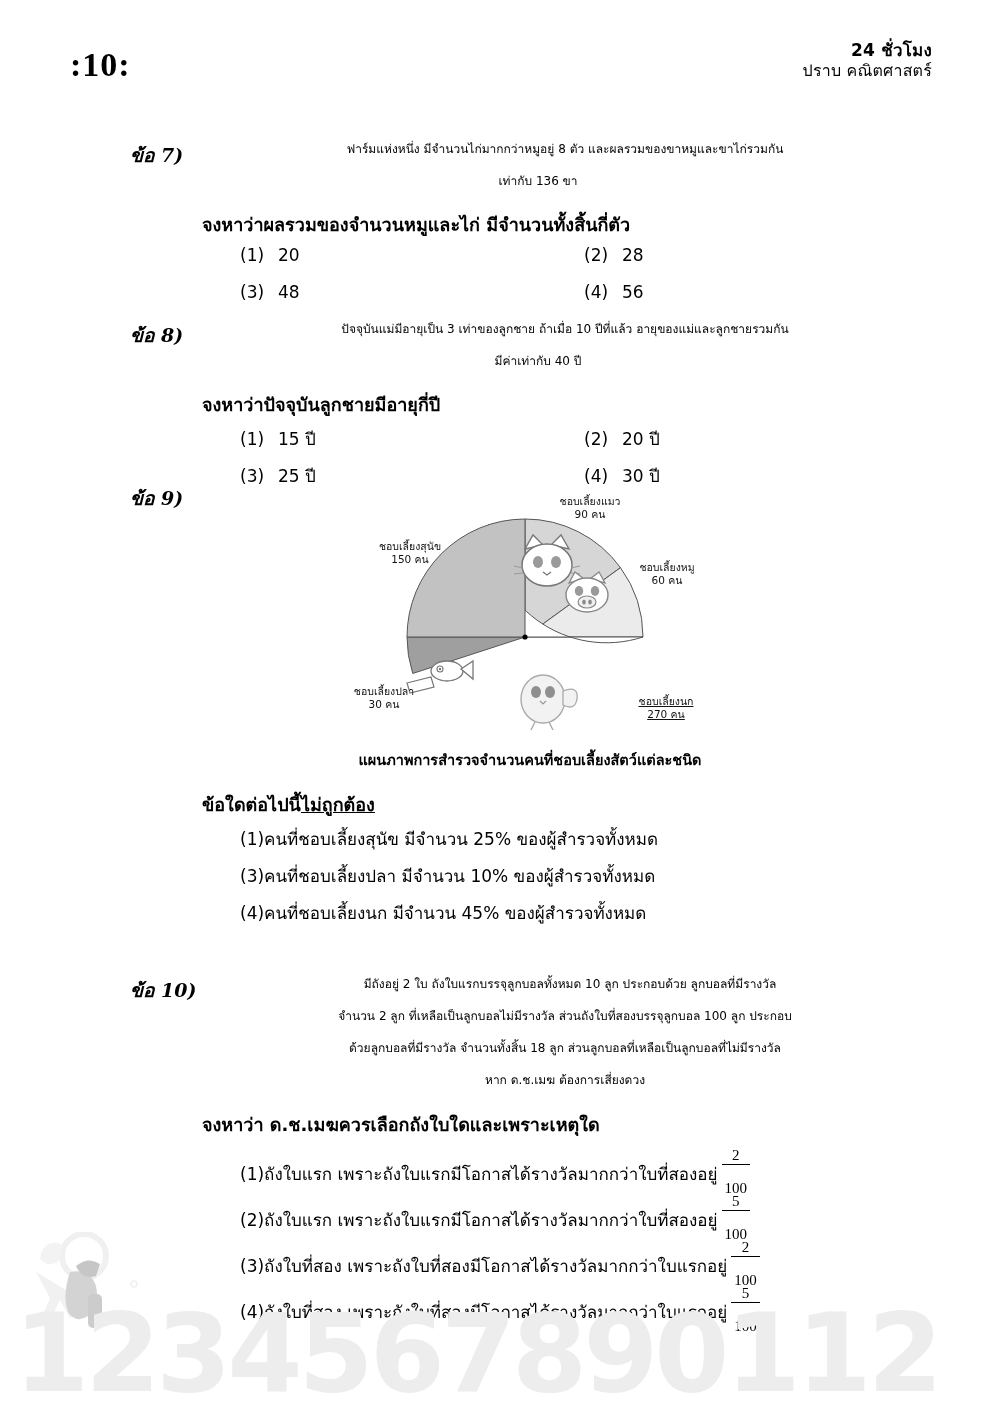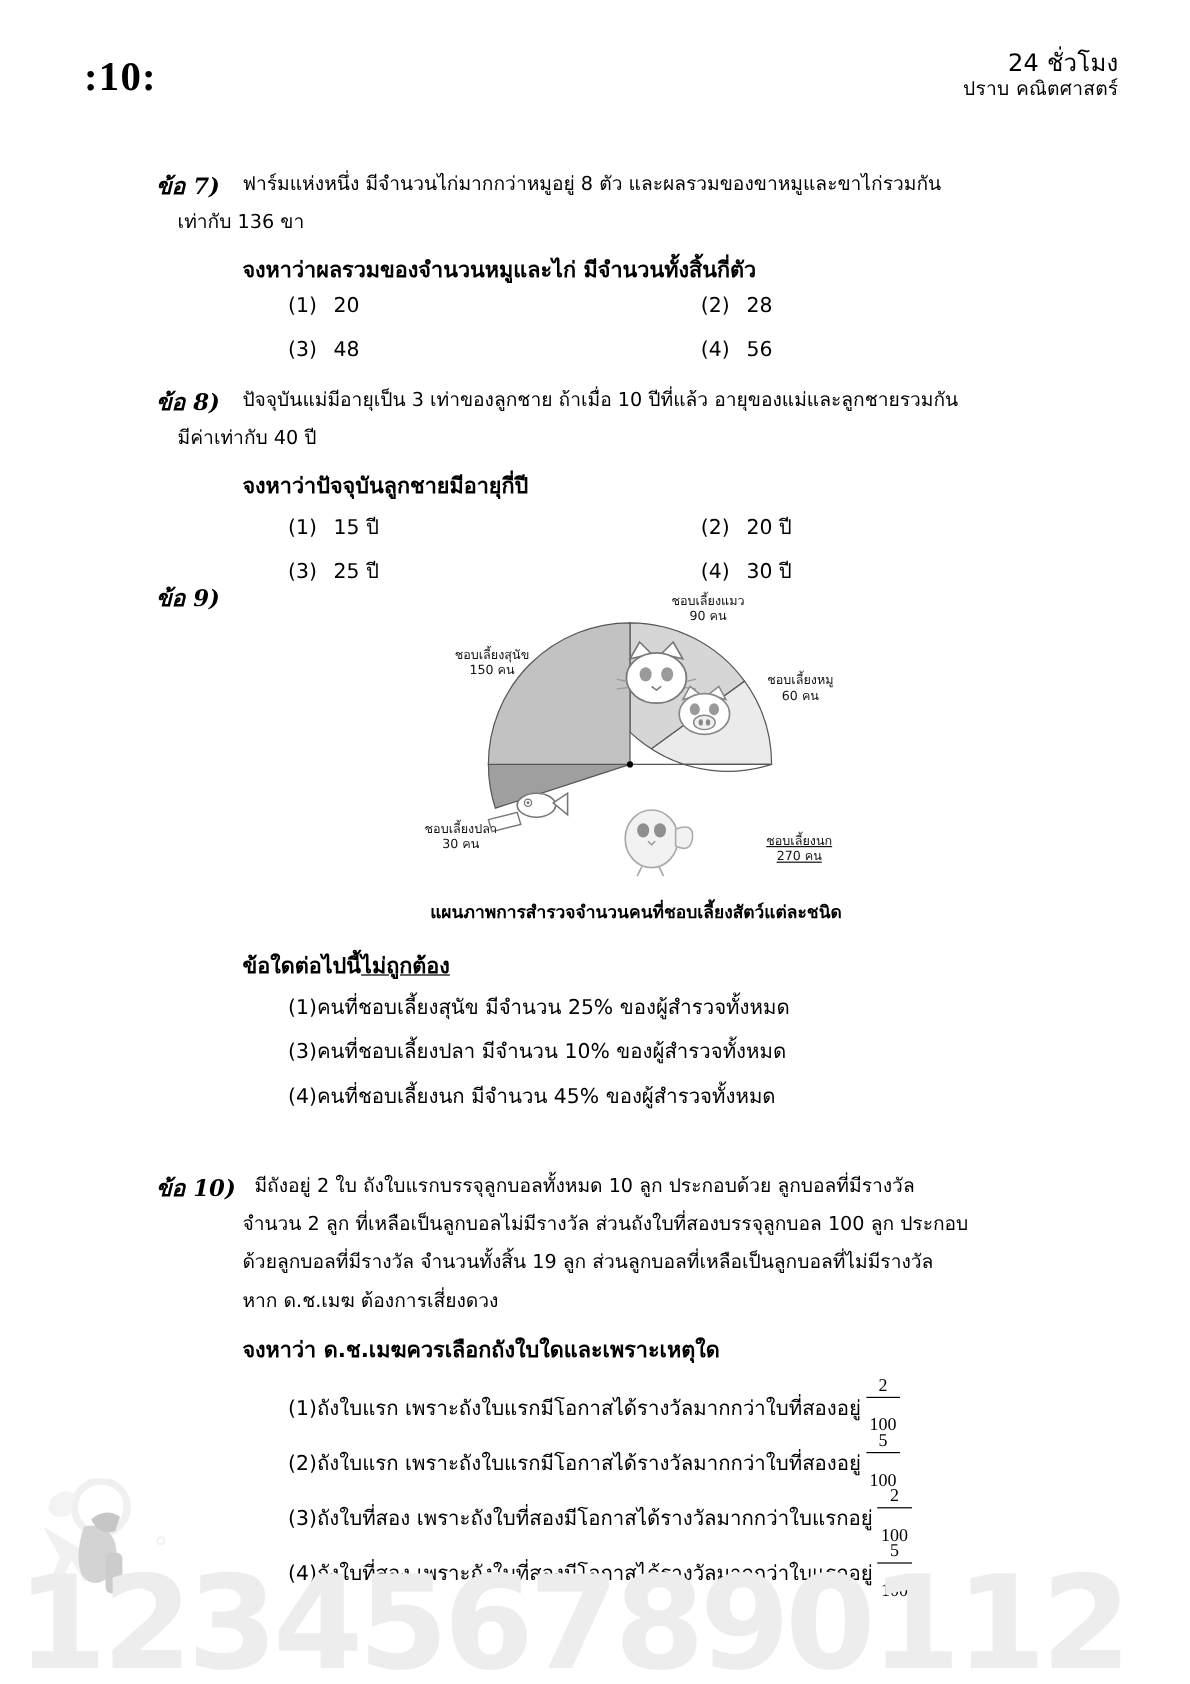--- a/index.html
+++ b/index.html
@@ -14,38 +14,38 @@
   
   .page-marker{
     position:absolute;left:70px;top:48px;
     font-family:"Liberation Serif","DejaVu Serif",serif;
     font-size:34px;font-weight:700;letter-spacing:1px;line-height:1;
   }
   .header-right{
     position:absolute;right:60px;top:40px;text-align:right;line-height:1.22;
   }
   .header-right .h1{
-    font-family:"DejaVu Sans",sans-serif;font-weight:400;font-size:20px;
+    font-family:"DejaVu Sans",sans-serif;font-weight:700;font-size:17px;
     letter-spacing:.2px;
   }
   .header-right .h2{
     font-family:"DejaVu Sans",sans-serif;font-weight:400;font-size:16px;
     letter-spacing:.2px;
   }
 
   
   .q{position:absolute;left:0;width:992px;}
   .q-no{
     position:absolute;left:130px;
     font-family:"DejaVu Serif","Liberation Serif",serif;
     font-weight:700;font-style:italic;font-size:19px;white-space:nowrap;
   }
   .q-body{
     position:absolute;left:202px;right:64px;
-    font-size:16px;line-height:1.62;text-align:left;
+    font-size:12px;line-height:1.62;text-align:center;
   }
   .prompt{
     position:absolute;left:202px;
     font-size:18px;font-weight:700;
   }
   .prompt.u-part u{text-decoration:underline;}
 
   
   .choices{position:absolute;left:202px;right:58px;}
   .choice-row{position:relative;height:37px;}
@@ -263,21 +263,21 @@
 
   <div class="q">
     <div class="q-no" style="top:975px">ข้อ 10)</div>
     <div class="q-body" style="top:975px;left:212px">
       <span>มีถังอยู่ 2 ใบ  ถังใบแรกบรรจุลูกบอลทั้งหมด 10 ลูก  ประกอบด้วย  ลูกบอลที่มีรางวัล</span>
     </div>
     <div class="q-body" style="top:1007px;left:202px">
       <span>จำนวน 2 ลูก  ที่เหลือเป็นลูกบอลไม่มีรางวัล  ส่วนถังใบที่สองบรรจุลูกบอล 100 ลูก  ประกอบ</span>
     </div>
     <div class="q-body" style="top:1039px;left:202px">
-      <span>ด้วยลูกบอลที่มีรางวัล  จำนวนทั้งสิ้น 19 ลูก  ส่วนลูกบอลที่เหลือเป็นลูกบอลที่ไม่มีรางวัล</span>
+      <span>ด้วยลูกบอลที่มีรางวัล  จำนวนทั้งสิ้น 18 ลูก  ส่วนลูกบอลที่เหลือเป็นลูกบอลที่ไม่มีรางวัล</span>
     </div>
     <div class="q-body" style="top:1071px;left:202px">
       <span>หาก ด.ช.เมฆ ต้องการเสี่ยงดวง</span>
     </div>
 
     <div class="prompt" style="top:1110px">จงหาว่า ด.ช.เมฆควรเลือกถังใบใดและเพราะเหตุใด</div>
 
     <div class="choices" style="top:1148px">
       <div class="choice-row" style="height:46px">
         <div class="ch-wide">

